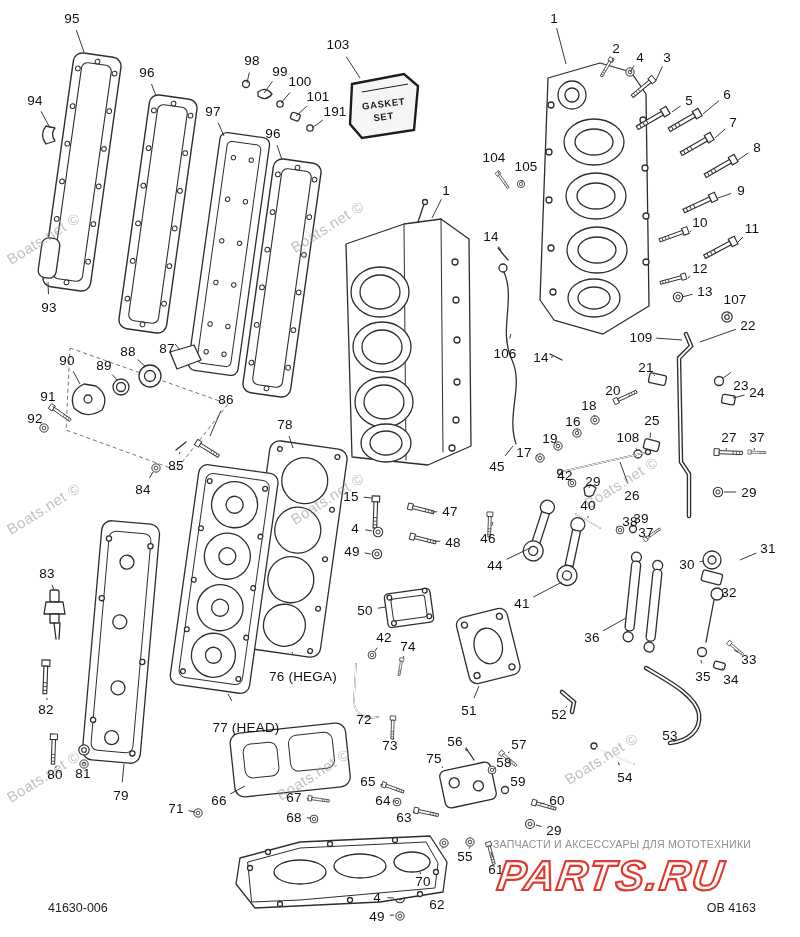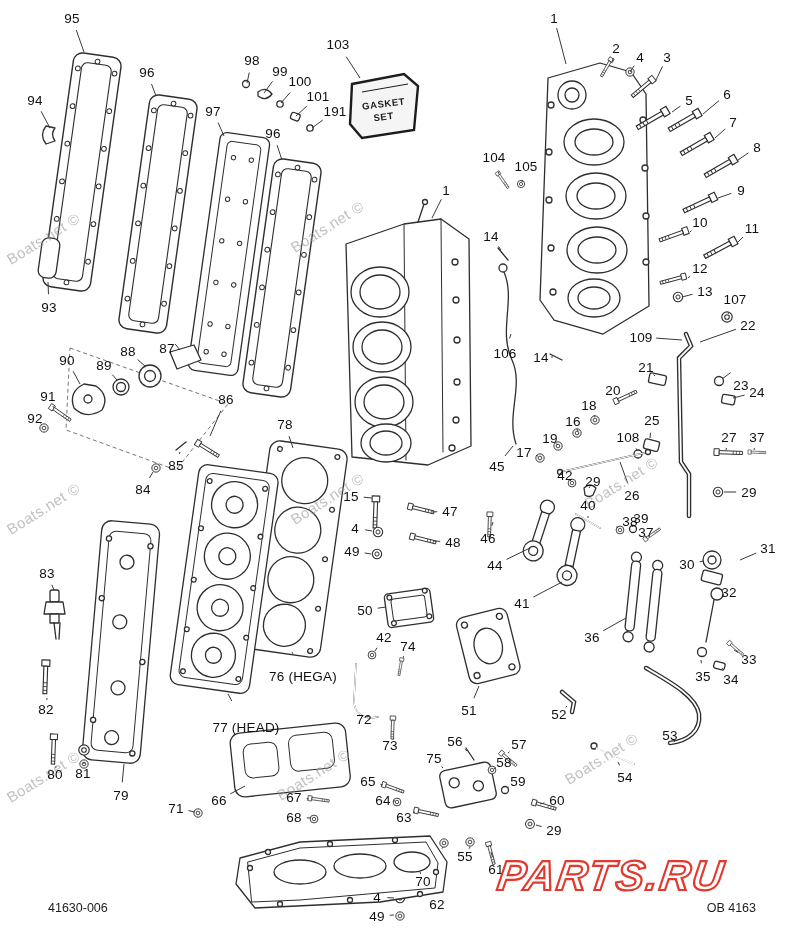--- a/index.html
+++ b/index.html
@@ -657,14 +657,15 @@
   <span class="wm wm2">Boats.net ©</span>
   <span class="wm wm3">Boats.net ©</span>
   <span class="wm wm4">Boats.net ©</span>
   <span class="wm wm5">Boats.net ©</span>
   <span class="wm wm6">Boats.net ©</span>
   <span class="wm wm7">Boats.net ©</span>
   <span class="wm wm8">Boats.net ©</span>
 
   <div class="footer-left">41630-006</div>
   <div class="footer-right">OB 4163</div>
+  <div class="tagline">ЗАПЧАСТИ И АКСЕССУАРЫ ДЛЯ МОТОТЕХНИКИ</div>
   <div class="brand">PARTS.RU</div>
 </div>
 
 </body></html>

